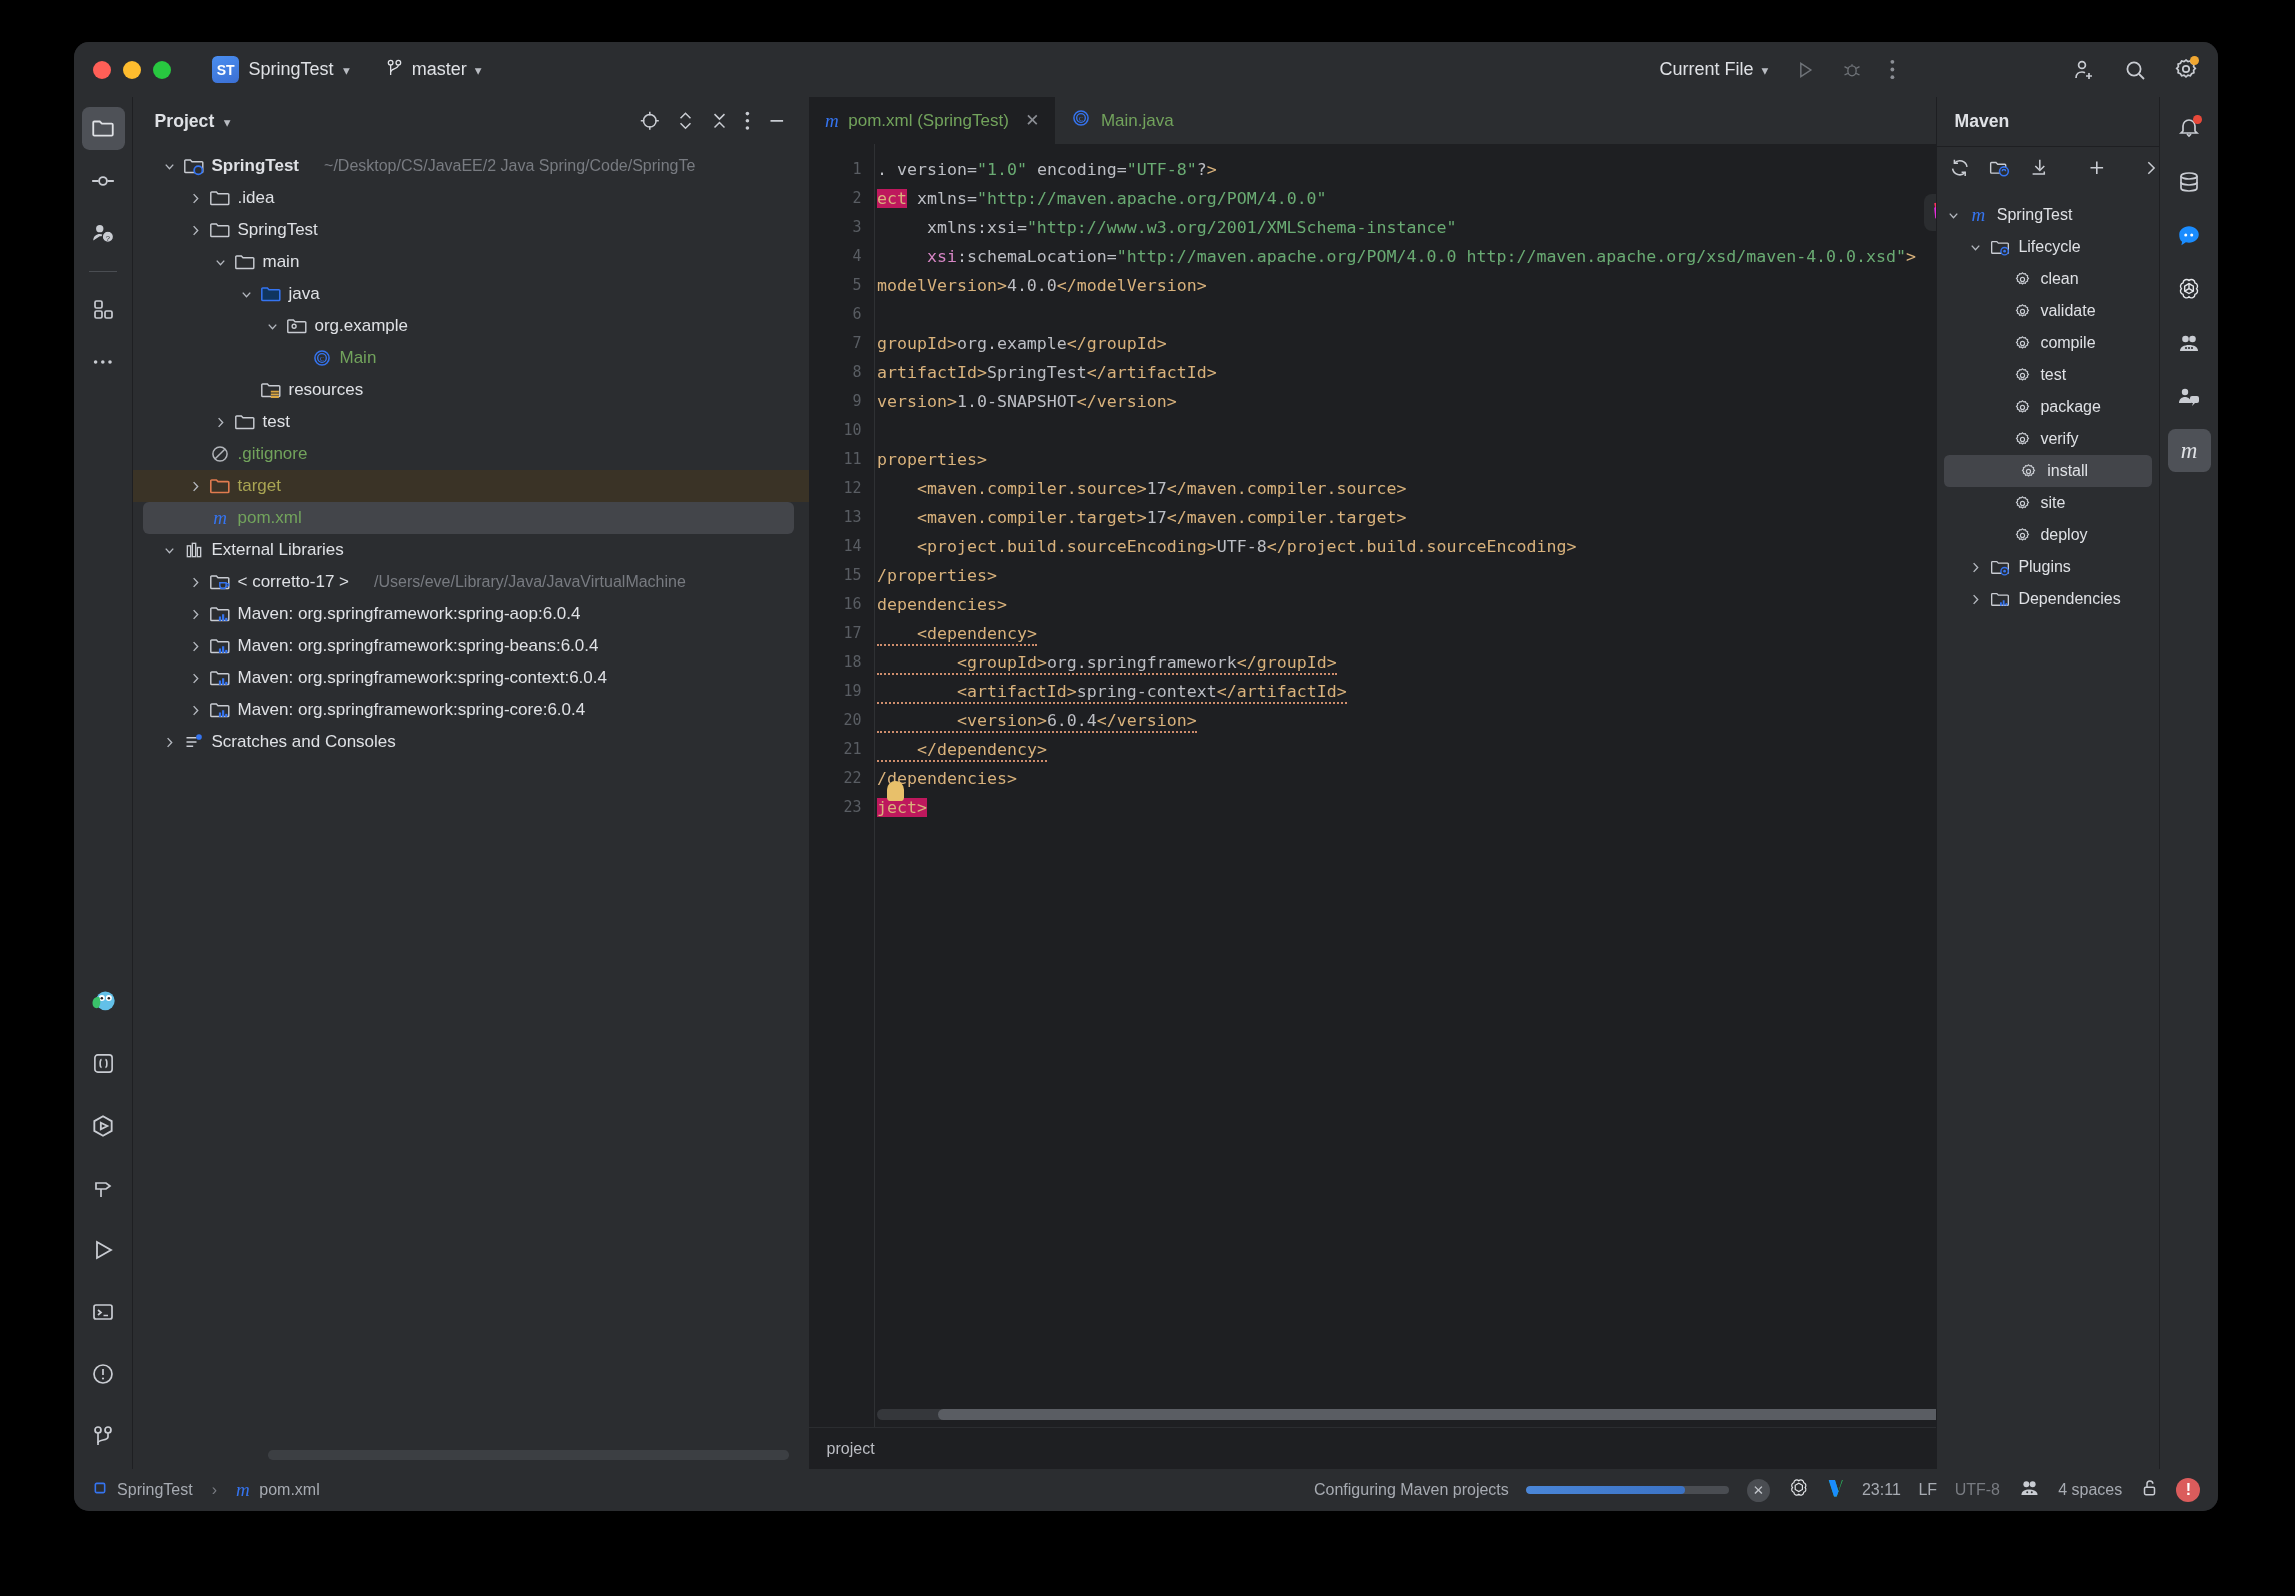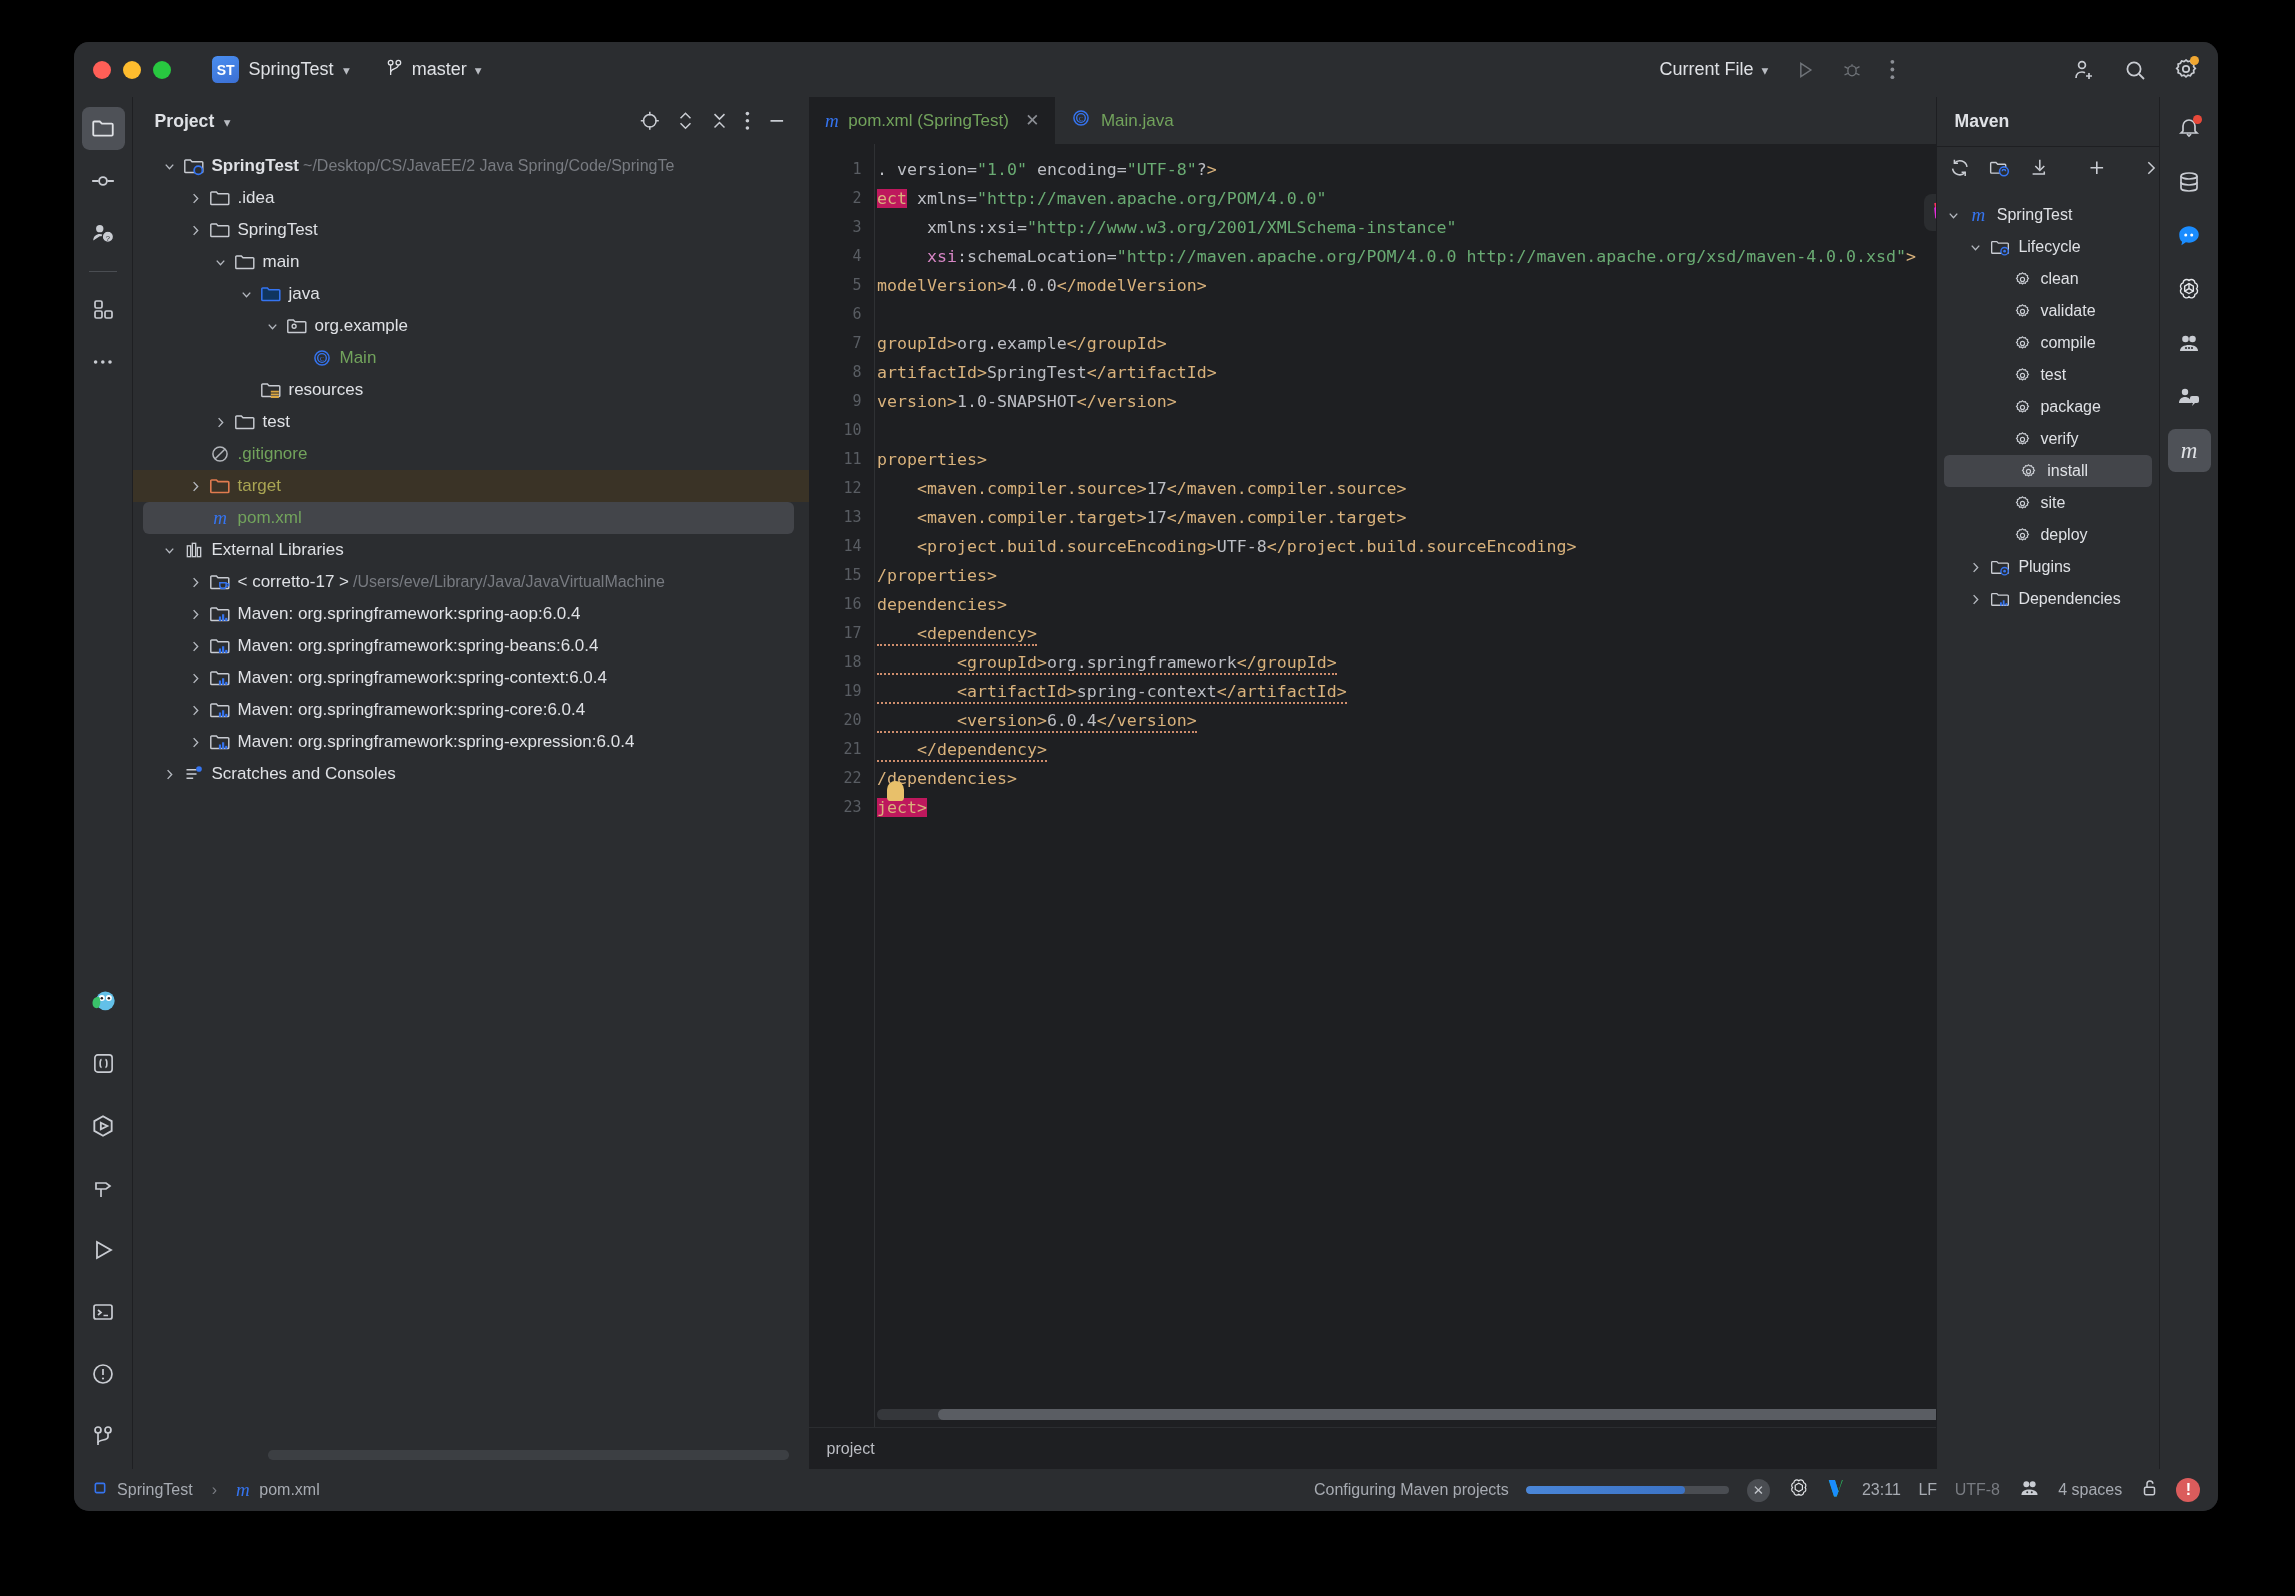--- a/index.html
+++ b/index.html
@@ -87,21 +87,21 @@
     display:flex; align-items:center; height: 32px; padding-left: 9.5px;
     white-space:nowrap; font-size: 17px; color:#dfe1e5;
   }
   .row.sel { background:#43454a; border-radius:6px; margin: 0 15px 0 9.5px; padding-left:0; }
   .row.hl-target { background:#3a3326; }
   .arrow { width: 23px; display:flex; align-items:center; justify-content:center; color:#b4b8bf; font-size:13px; flex:none;}
   .arrow.empty { visibility:hidden; }
   .ficon { width: 27px; display:flex; align-items:center; justify-content:center; flex:none; margin-right:4px;}
   .rlabel { }
   .rlabel.bold { font-weight:700; }
-  .rpath { color:#787b81; font-size: 16px; margin-left: 4px; }
+  .rpath { color:#787b81; font-size: 16px; margin-left: 25px; }
   .green { color:#72a35c; }
   .olive { color:#a9a553; }
 
   .hscroll-proj {
     position:absolute; left: 135px; right: 20px; bottom: 9.5px; height:9.5px;
     background:#3c3f43; border-radius:4.7px;
   }
 
   
   .editor-area {
@@ -662,37 +662,20 @@
             </span>
             <span class="ficon">
               <svg width="21.6" height="21.6" viewBox="0 0 24 24">
                 <path d="M2 6.5 a1 1 0 0 1 1 -1 h5.2 l1.8 1.9 h11 a1 1 0 0 1 1 1 v10.1 a1 1 0 0 1 -1 1 H3 a1 1 0 0 1 -1 -1 z" fill="none" stroke="#c9ccd2" stroke-width="1.6"></path>
                 <rect x="11" y="15" width="2.4" height="5" fill="#3574f0"></rect>
                 <rect x="14.5" y="12.5" width="2.4" height="7.5" fill="#3574f0"></rect>
                 <rect x="18" y="16.5" width="2.4" height="3.5" fill="#3574f0"></rect>
               </svg>
             </span>
             <span class="rlabel">Maven: org.springframework:spring-core:6.0.4</span>
-          </div>
-          <div class="row">
-            <span style="display:inline-block;width:41px;flex:none"></span>
-            <span class="arrow">
-              <svg width="15" height="15" viewBox="0 0 24 24" fill="none" stroke="#b4b8bf" stroke-width="2.2">
-                <path d="M9 5 L15.5 12 L9 19"></path>
-              </svg>
-            </span>
-            <span class="ficon">
-              <svg width="21.6" height="21.6" viewBox="0 0 24 24">
-                <path d="M2 6.5 a1 1 0 0 1 1 -1 h5.2 l1.8 1.9 h11 a1 1 0 0 1 1 1 v10.1 a1 1 0 0 1 -1 1 H3 a1 1 0 0 1 -1 -1 z" fill="none" stroke="#c9ccd2" stroke-width="1.6"></path>
-                <rect x="11" y="15" width="2.4" height="5" fill="#3574f0"></rect>
-                <rect x="14.5" y="12.5" width="2.4" height="7.5" fill="#3574f0"></rect>
-                <rect x="18" y="16.5" width="2.4" height="3.5" fill="#3574f0"></rect>
-              </svg>
-            </span>
-            <span class="rlabel">Maven: org.springframework:spring-expression:6.0.4</span>
           </div>
           <div class="row">
             <span style="display:inline-block;width:15px;flex:none"></span>
             <span class="arrow">
               <svg width="15" height="15" viewBox="0 0 24 24" fill="none" stroke="#b4b8bf" stroke-width="2.2">
                 <path d="M9 5 L15.5 12 L9 19"></path>
               </svg>
             </span>
             <span class="ficon">
               <svg width="20" height="20" viewBox="0 0 24 24">

